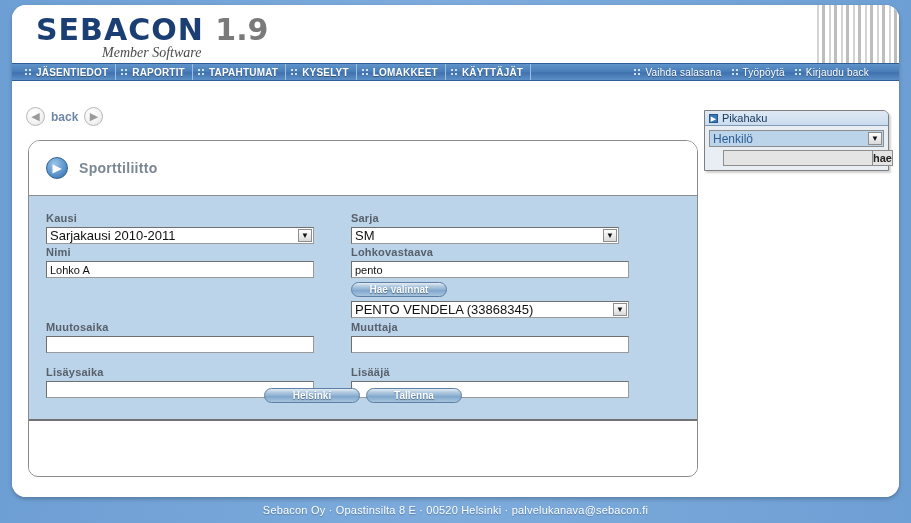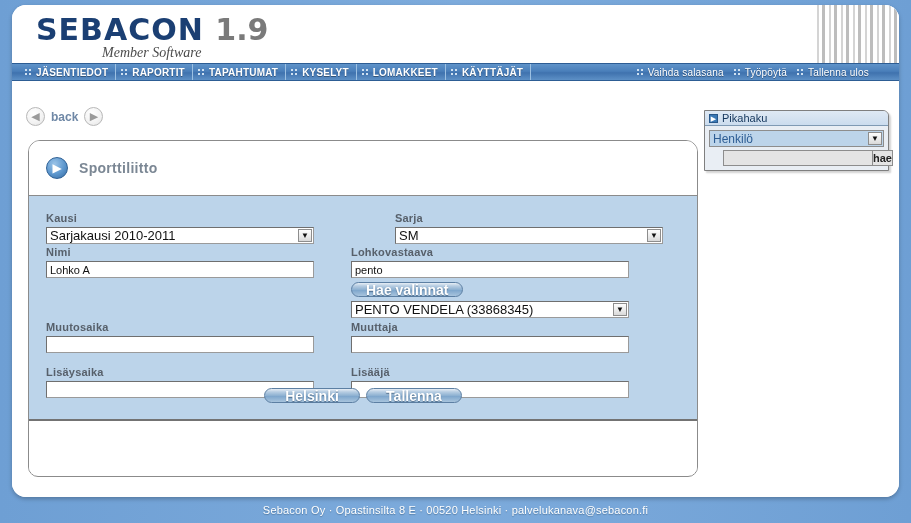--- a/index.html
+++ b/index.html
@@ -285,21 +285,21 @@
   .pill-btn {
     display: inline-flex;
     align-items: center;
     justify-content: center;
     height: 15px;
     padding: 0 14px;
     border-radius: 9px;
     border: 1px solid #5c7fa3;
     background: linear-gradient(to bottom, #e7eef5 0%, #b7cde2 22%, #8fb2d2 50%, #7ba4cb 52%, #a8c4dd 100%);
     color: #ffffff;
-    font-size: 14px;
+    font-size: 10px;
     font-weight: bold;
     text-shadow: 0 1px 1px rgba(40,70,100,0.7);
     cursor: pointer;
     box-sizing: border-box;
   }
   .pill-btn.wide { min-width: 96px; }
 
   #action-row {
     position: absolute;
     left: 0; right: 0;
@@ -466,21 +466,21 @@
         <div class="nav-item">
           <span class="dotgrid"></span>
           <span>Vaihda salasana</span>
         </div>
         <div class="nav-item">
           <span class="dotgrid"></span>
           <span>Työpöytä</span>
         </div>
         <div class="nav-item">
           <span class="dotgrid"></span>
-          <span>Tallenna ulos</span>
+          <span>Kirjaudu back</span>
         </div>
       </div>
     </div>
 
     <div id="content">
 
       <div id="backbar">
         <div class="circle-arrow">◀</div>
         <div id="back-label">back</div>
         <div class="circle-arrow">▶</div>
@@ -498,21 +498,21 @@
           <div class="field" style="left:17px; top:16px; width:268px;">
             <div class="field-label">Kausi</div>
             <div class="sel-wrap">
               <select class="sel">
                 <option>Sarjakausi 2010-2011</option>
               </select>
               <span class="sel-arrow">▼</span>
             </div>
           </div>
 
-          <div class="field" style="left:322px; top:16px; width:268px;margin-left:44px;">
+          <div class="field" style="left:322px; top:16px; width:268px;">
             <div class="field-label">Sarja</div>
             <div class="sel-wrap">
               <select class="sel">
                 <option>SM</option>
               </select>
               <span class="sel-arrow">▼</span>
             </div>
           </div>
 
           <div class="field" style="left:17px; top:50px; width:268px;">

